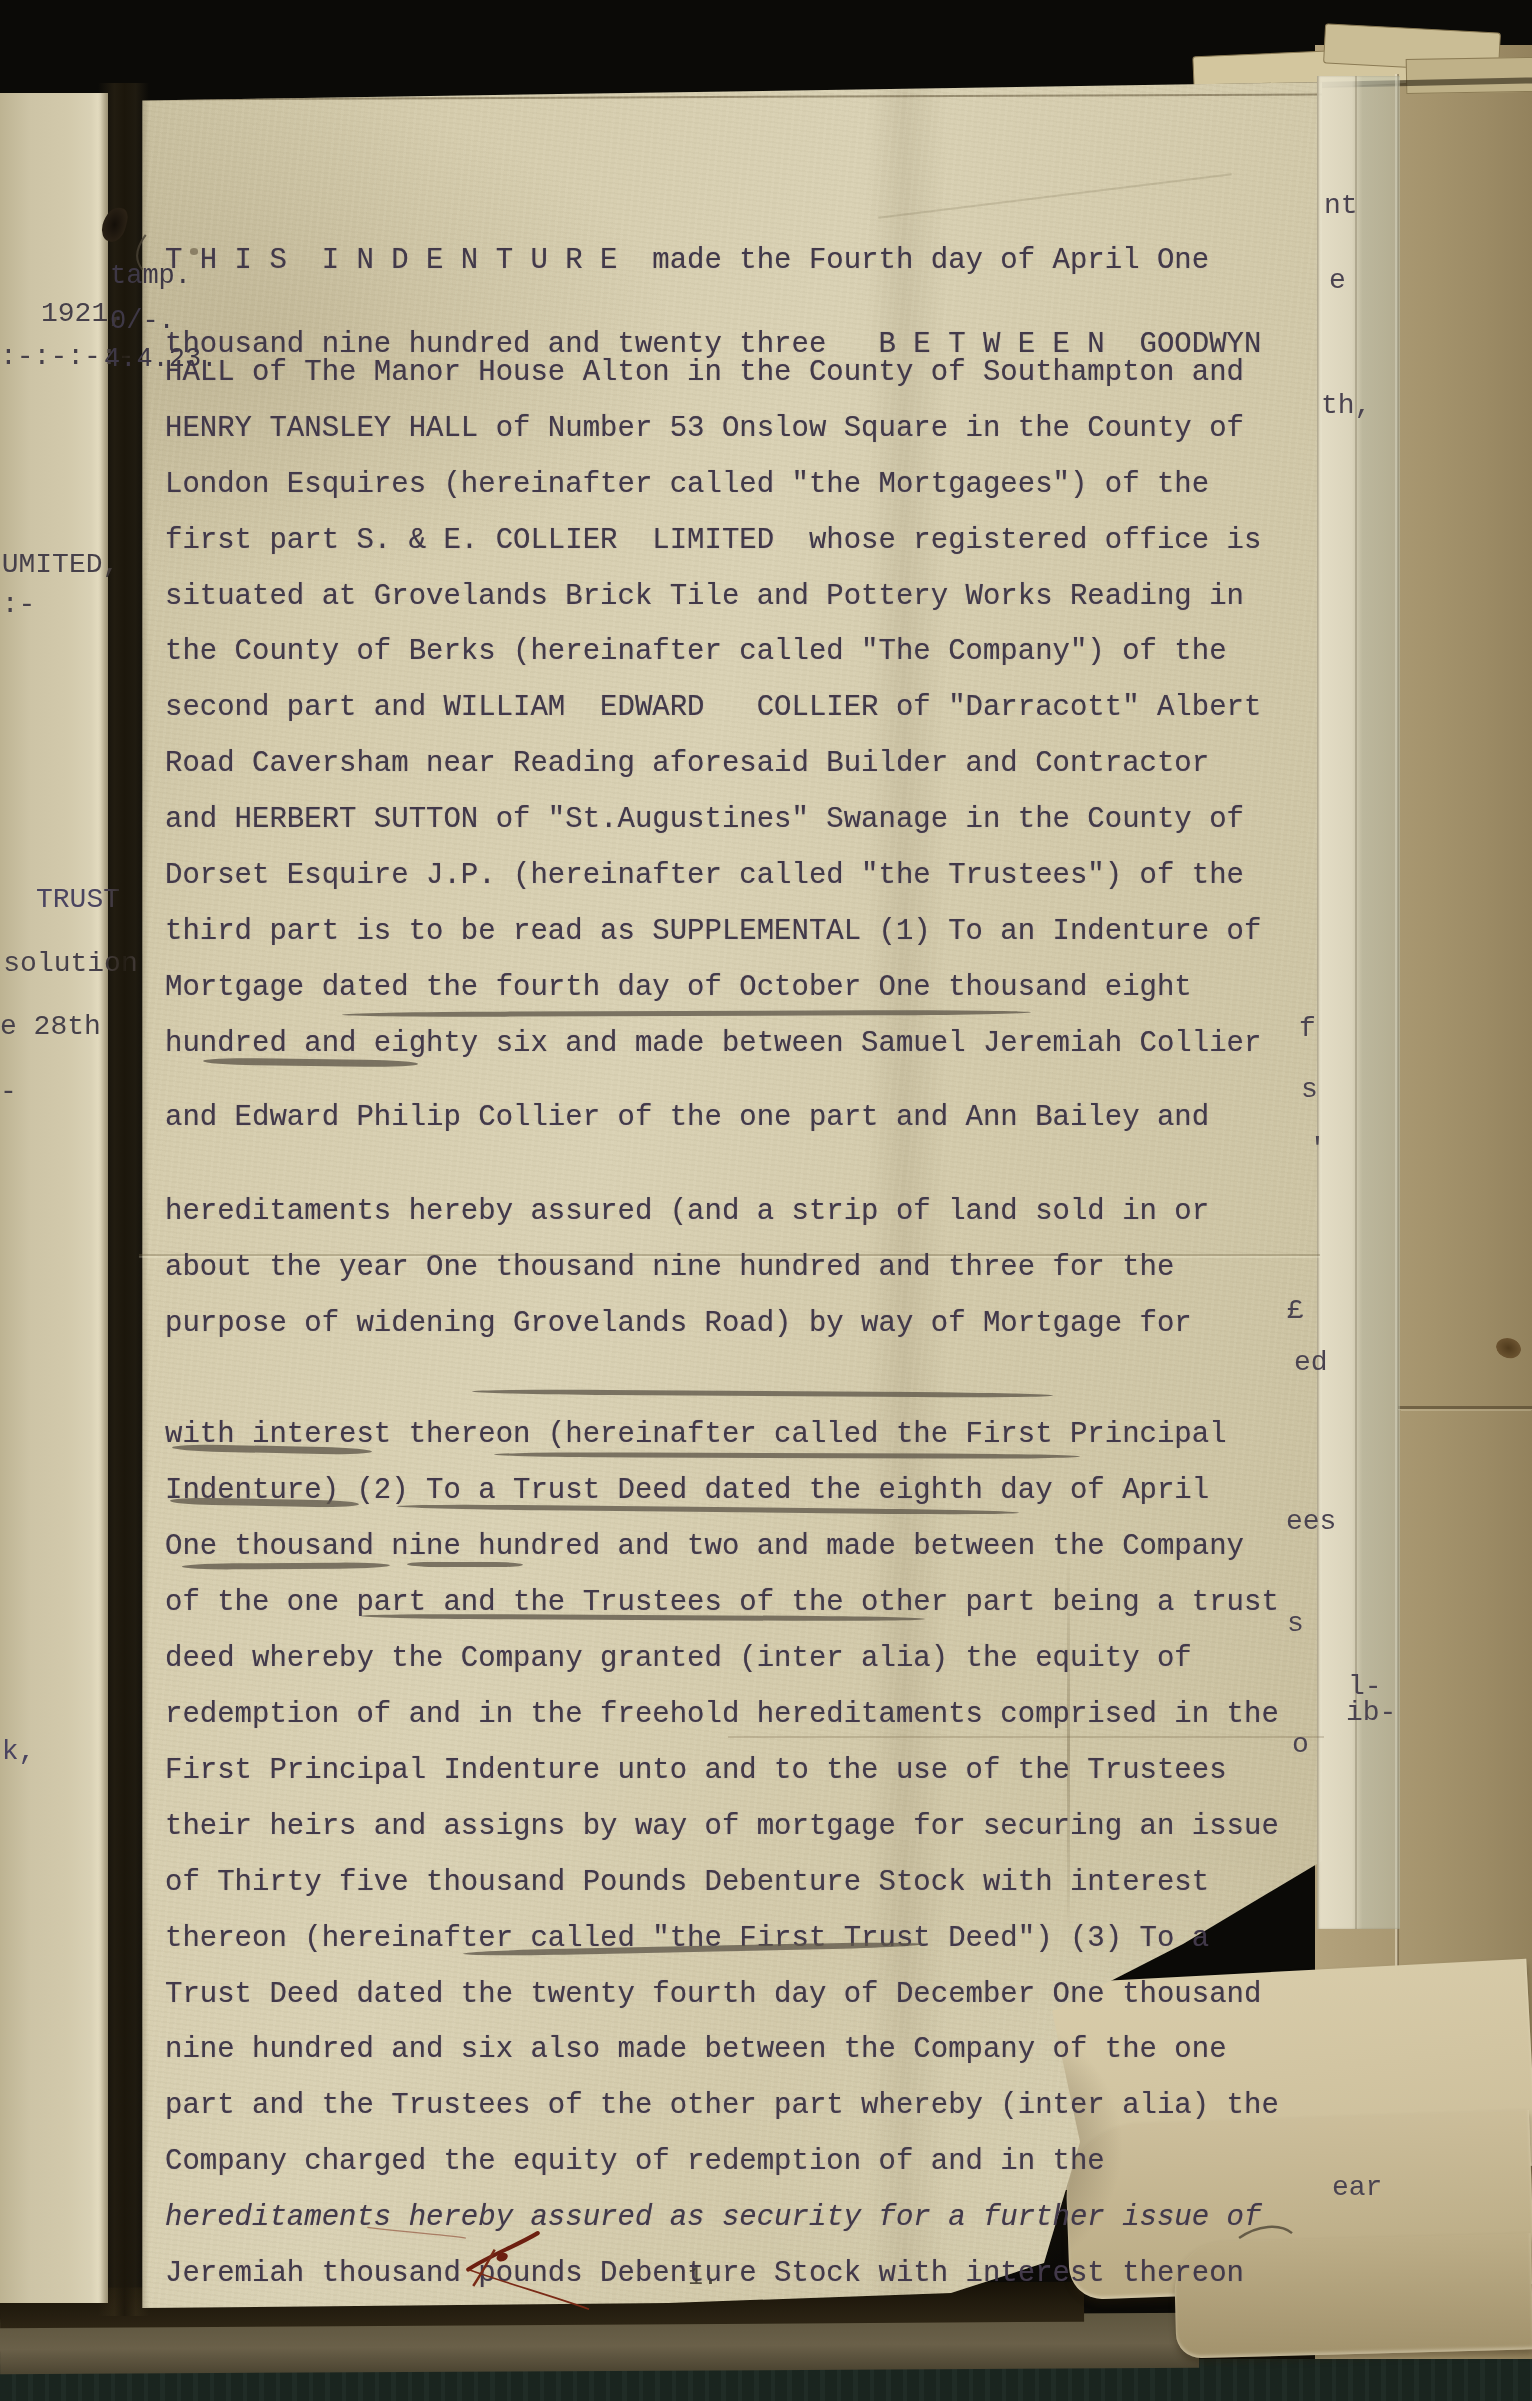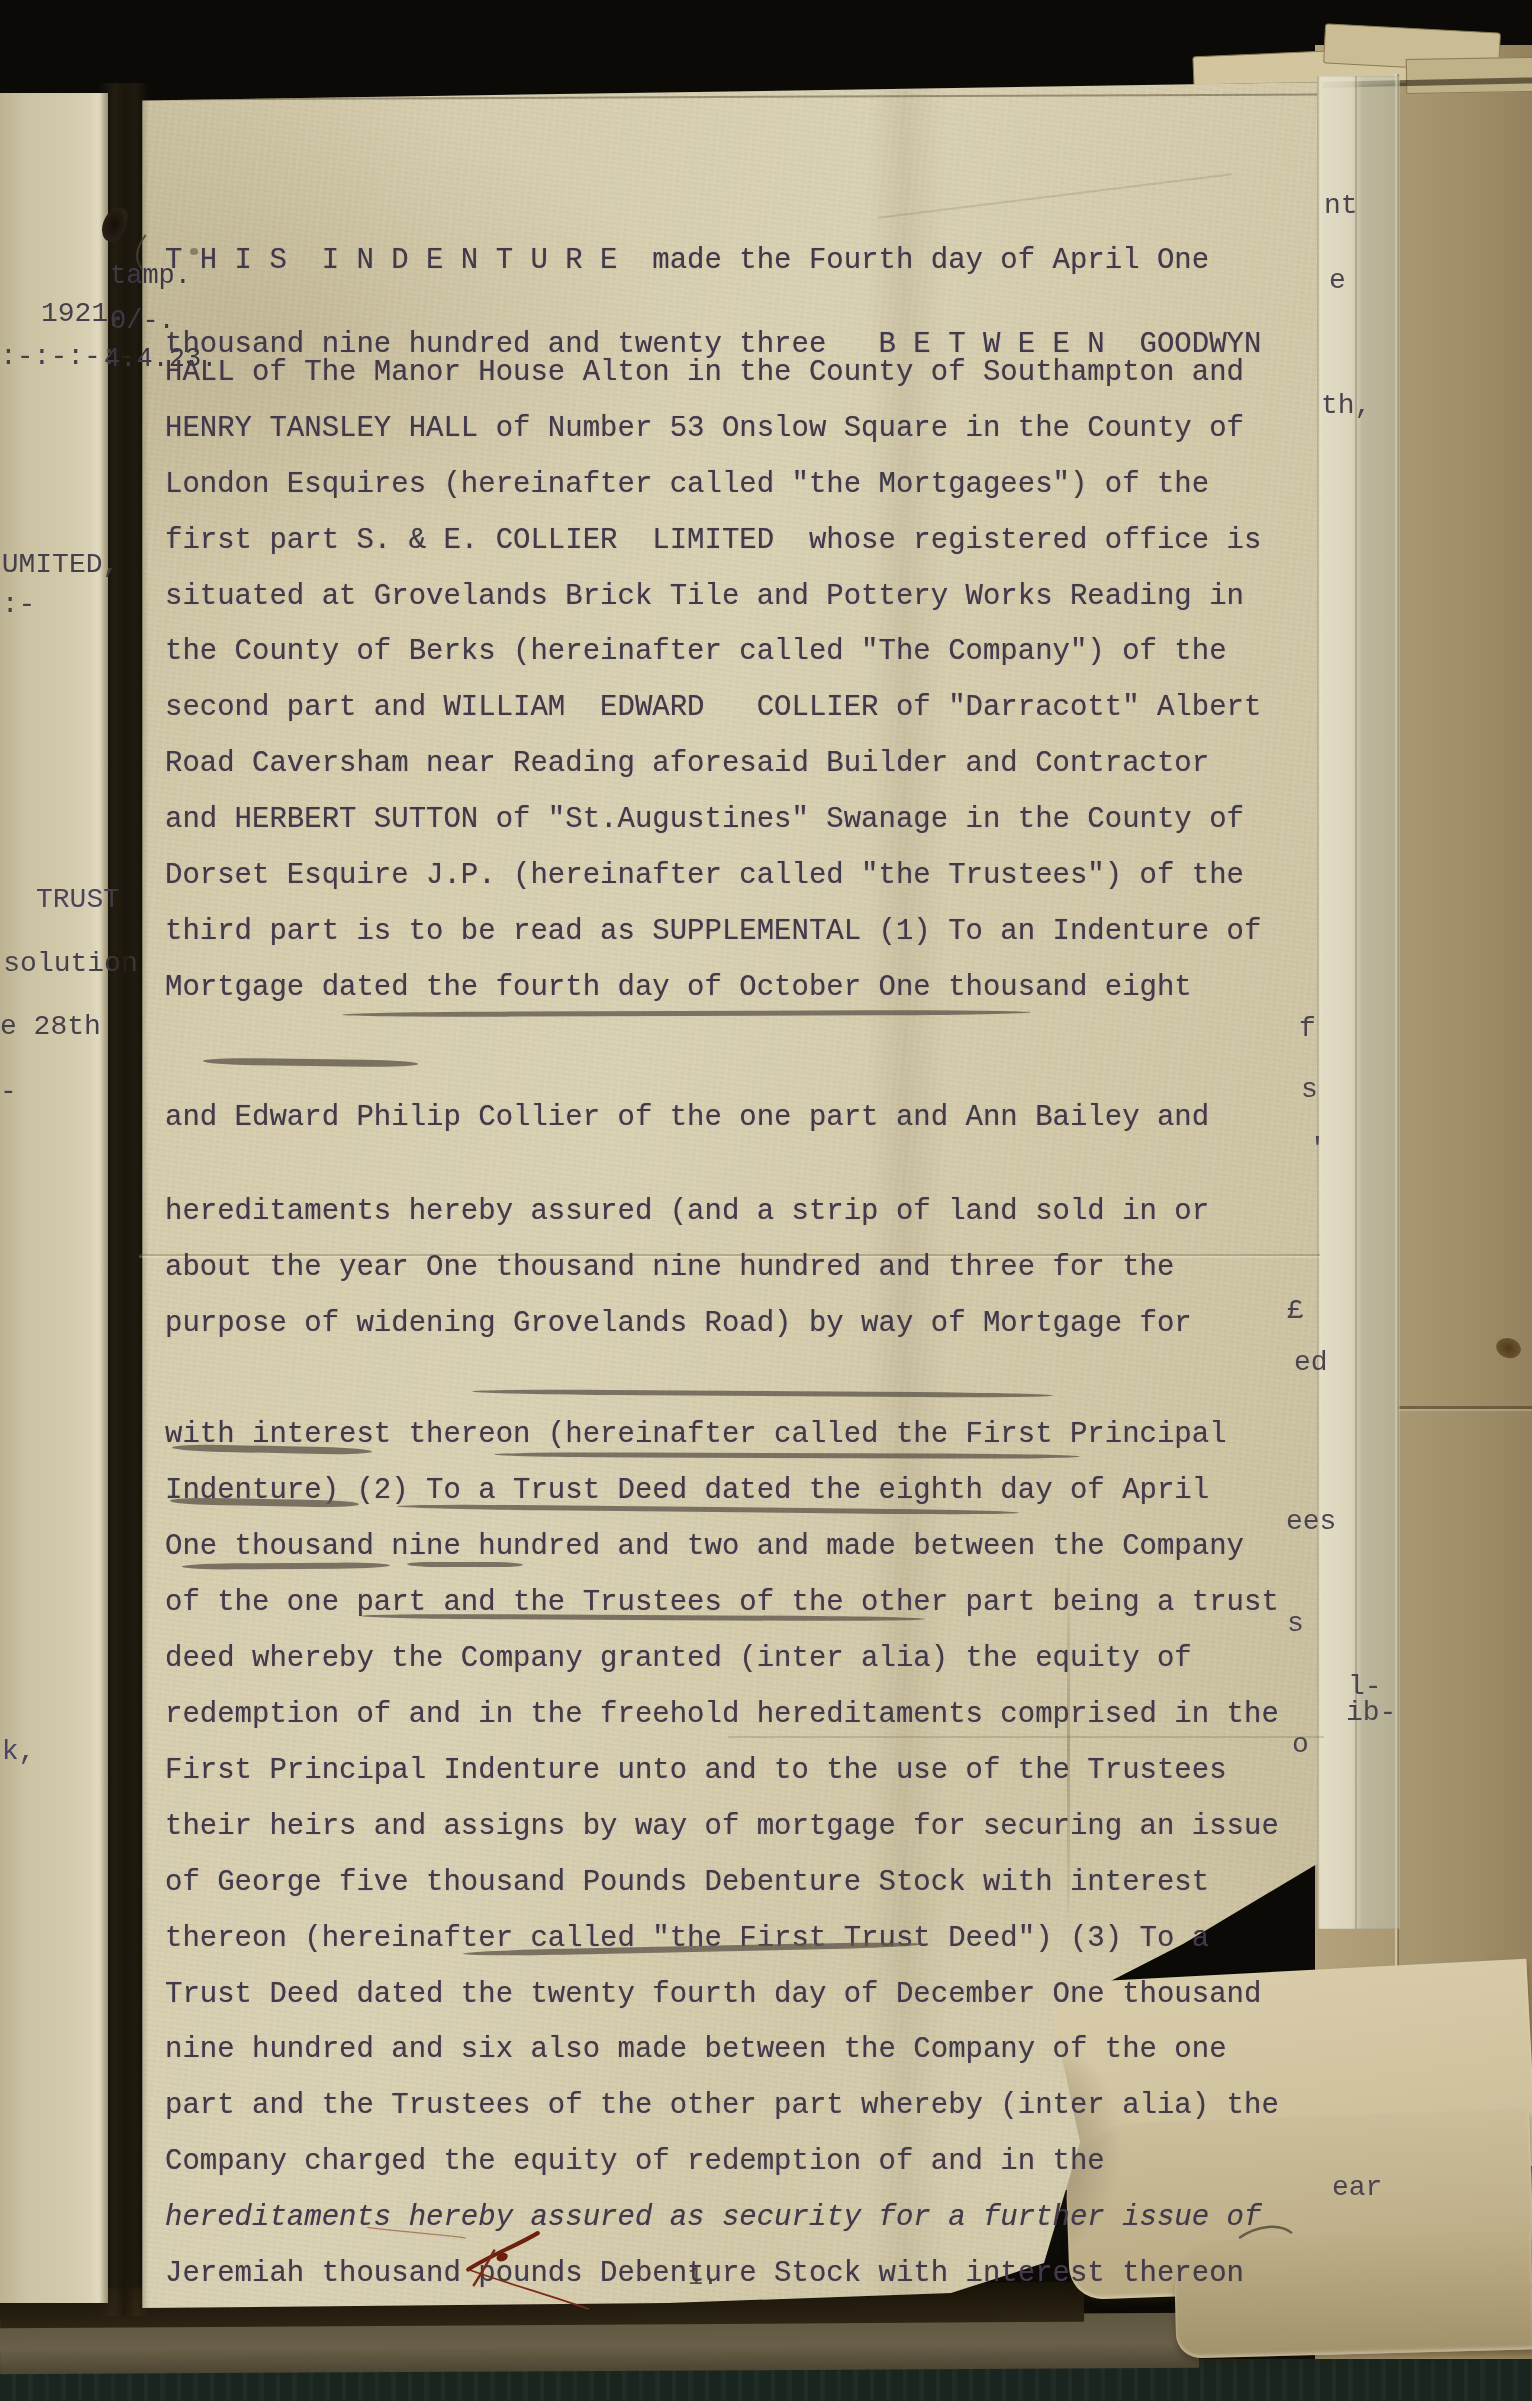--- a/index.html
+++ b/index.html
@@ -181,33 +181,34 @@
     <div class="tline" style="top: 468px;">London Esquires (hereinafter called "the Mortgagees") of the</div>
     <div class="tline" style="top: 524px;">first part S. &amp; E. COLLIER  LIMITED  whose registered office is</div>
     <div class="tline" style="top: 580px;">situated at Grovelands Brick Tile and Pottery Works Reading in</div>
     <div class="tline" style="top: 635px;">the County of Berks (hereinafter called "The Company") of the</div>
     <div class="tline" style="top: 691px;">second part and WILLIAM  EDWARD   COLLIER of "Darracott" Albert</div>
     <div class="tline" style="top: 747px;">Road Caversham near Reading aforesaid Builder and Contractor</div>
     <div class="tline" style="top: 803px;">and HERBERT SUTTON of "St.Augustines" Swanage in the County of</div>
     <div class="tline" style="top: 859px;">Dorset Esquire J.P. (hereinafter called "the Trustees") of the</div>
     <div class="tline" style="top: 915px;">third part is to be read as SUPPLEMENTAL (1) To an Indenture of</div>
     <div class="tline" style="top: 971px;">Mortgage dated the fourth day of October One thousand eight</div>
+    <div class="tline" style="top: 1027px;">hundred and eighty six and made between Samuel Jeremiah Collier</div>
     <div class="tline" style="top: 1083px; margin-top: 18px;">and Edward Philip Collier of the one part and Ann Bailey and</div>
     <div class="tline" style="top: 1195px;">hereditaments hereby assured (and a strip of land sold in or</div>
     <div class="tline" style="top: 1251px;">about the year One thousand nine hundred and three for the</div>
     <div class="tline" style="top: 1307px;">purpose of widening Grovelands Road) by way of Mortgage for</div>
     <div class="tline" style="top: 1418px;">with interest thereon (hereinafter called the First Principal</div>
     <div class="tline" style="top: 1474px;">Indenture) (2) To a Trust Deed dated the eighth day of April</div>
     <div class="tline" style="top: 1530px;">One thousand nine hundred and two and made between the Company</div>
     <div class="tline" style="top: 1586px;">of the one part and the Trustees of the other part being a trust</div>
     <div class="tline" style="top: 1642px;">deed whereby the Company granted (inter alia) the equity of</div>
     <div class="tline" style="top: 1698px;">redemption of and in the freehold hereditaments comprised in the</div>
     <div class="tline" style="top: 1754px;">First Principal Indenture unto and to the use of the Trustees</div>
     <div class="tline" style="top: 1810px;">their heirs and assigns by way of mortgage for securing an issue</div>
-    <div class="tline" style="top: 1866px;">of George five thousand Pounds Debenture Stock with interest</div>
+    <div class="tline" style="top: 1866px;">of Thirty five thousand Pounds Debenture Stock with interest</div>
     <div class="tline" style="top: 1922px;">thereon (hereinafter called "the First Trust Deed") (3) To a</div>
     <div class="tline" style="top: 1978px; text-align: right;">Trust Deed dated the twenty fourth day of December One thousand</div>
     <div class="tline" style="top: 2033px;">nine hundred and six also made between the Company of the one</div>
     <div class="tline" style="top: 2089px;">part and the Trustees of the other part whereby (inter alia) the</div>
     <div class="tline" style="top: 2145px;">Company charged the equity of redemption of and in the</div>
     <div class="tline" style="top: 2201px; font-style: italic;">hereditaments hereby assured as security for a further issue of</div>
     <div class="tline" style="top: 2257px;">Jeremiah thousand pounds Debenture Stock with interest thereon</div>
   </div>
 
 <div class="pu" style="left:342px;top:1011px;width:689px;height:5px;transform:rotate(-.2deg);"></div>

